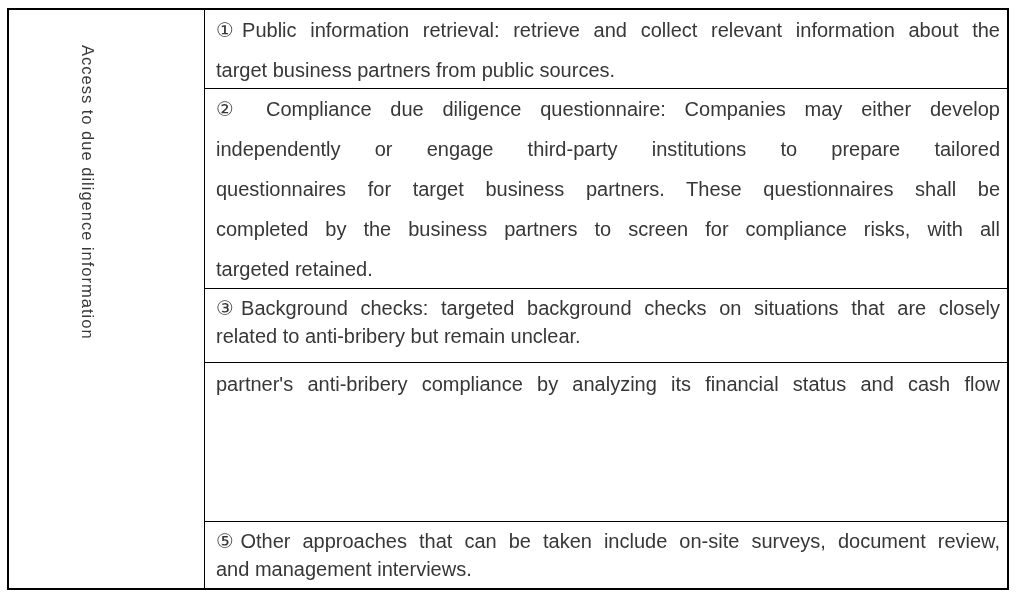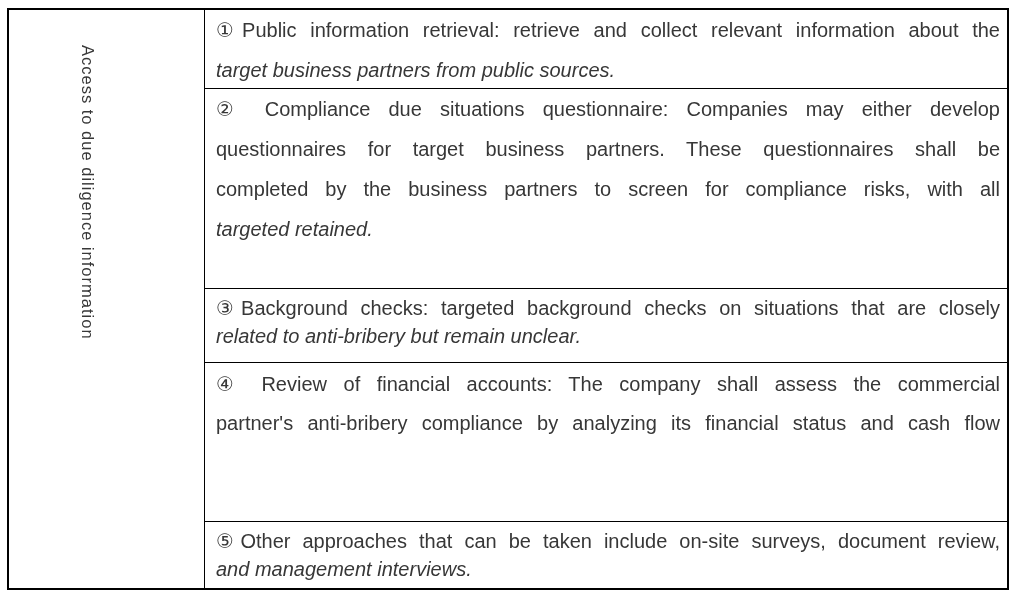--- a/index.html
+++ b/index.html
@@ -67,51 +67,50 @@
   .line {
     white-space: normal;
   }
   .line-fill {
     text-align: justify;
     text-align-last: justify;
   }
   .line-end {
     text-align: center;
     text-align-last: left;
-    font-style: italic;
   }
 </style>
 </head>
 <body>
 
 <div class="doc-table">
 
   <div class="header-cell">
     <div class="vertical-text">Access to due diligence information</div>
   </div>
 
   <div class="content-cell row-1 lh-wide">
       <div class="line line-fill">①Public information retrieval: retrieve and collect relevant information about the</div>
       <div class="line line-end">target business partners from public sources.</div>
     </div>
 
   <div class="content-cell row-2 lh-wide">
-      <div class="line line-fill">② Compliance due situations questionnaire: Companies may either develop</div>
+      <div class="line line-fill">② Compliance due diligence questionnaire: Companies may either develop</div>
+      <div class="line line-fill">independently or engage third-party institutions to prepare tailored</div>
       <div class="line line-fill">questionnaires for target business partners. These questionnaires shall be</div>
       <div class="line line-fill">completed by the business partners to screen for compliance risks, with all</div>
       <div class="line line-end">targeted retained.</div>
     </div>
 
   <div class="content-cell row-3 lh-tight">
       <div class="line line-fill">③Background checks: targeted background checks on situations that are closely</div>
       <div class="line line-end">related to anti-bribery but remain unclear.</div>
     </div>
 
   <div class="content-cell row-4">
-      <div class="line line-fill">④ Review of financial accounts: The company shall assess the commercial</div>
       <div class="line line-fill">partner's anti-bribery compliance by analyzing its financial status and cash flow</div>
     </div>
 
   <div class="content-cell row-5 lh-tight last">
       <div class="line line-fill">⑤Other approaches that can be taken include on-site surveys, document review,</div>
       <div class="line line-end">and management interviews.</div>
     </div>
 
 </div>
 

